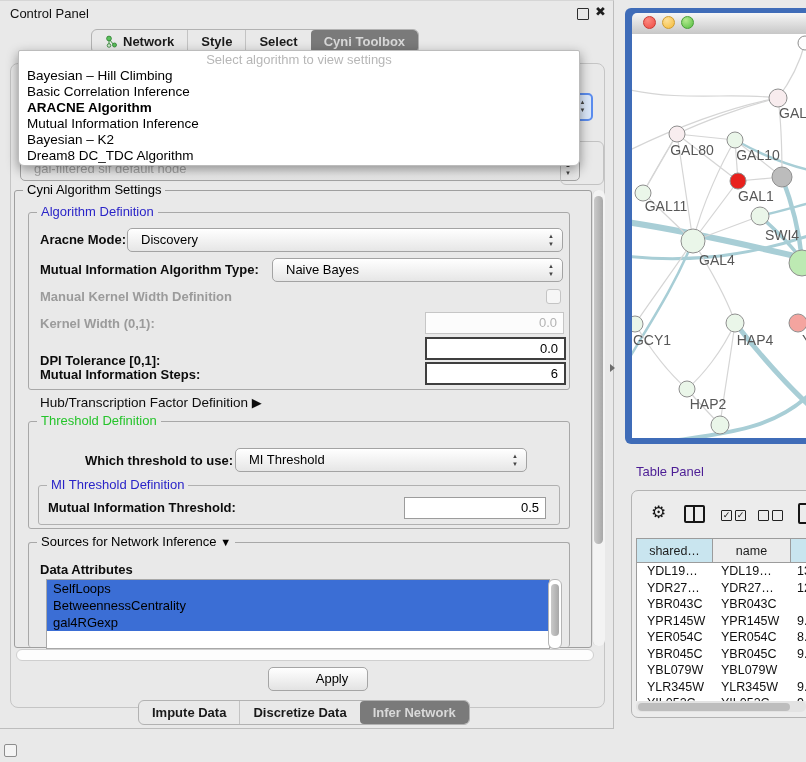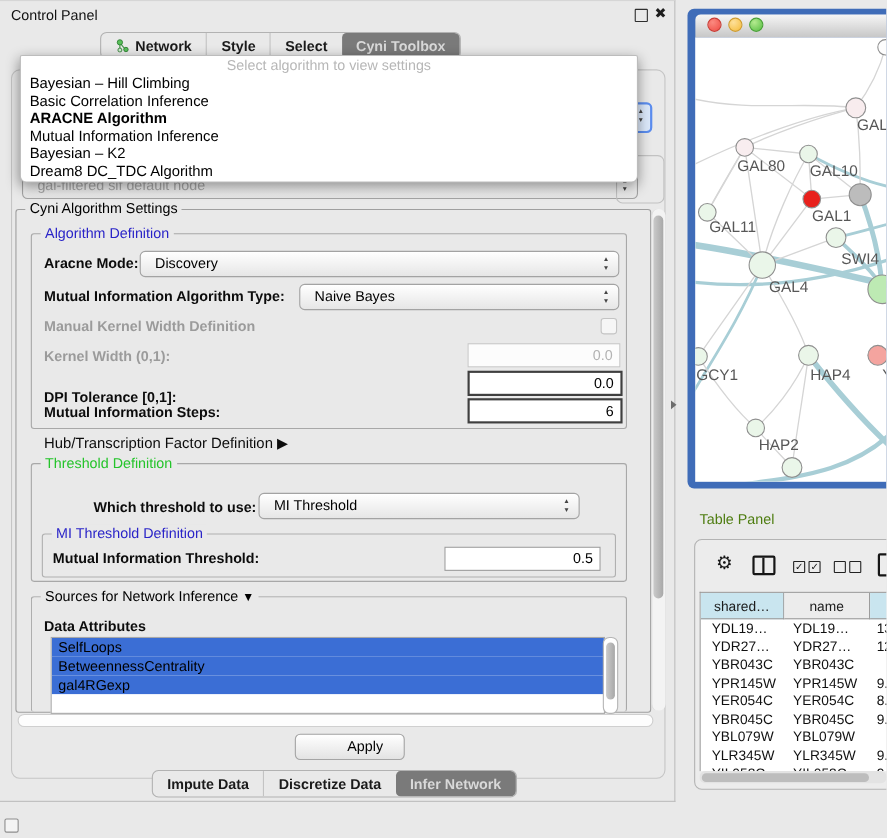--- a/index.html
+++ b/index.html
@@ -46,21 +46,21 @@
   .popup-item{height:16px;line-height:16px;font-size:13.5px;color:#000;padding-left:8px;white-space:nowrap;}
   .popup-item.sel{font-weight:bold;}
   
   .btn{height:22px;border:1px solid #a5a5a5;border-radius:5px;background:linear-gradient(#ffffff,#e3e3e3);font-size:13px;color:#000;text-align:center;line-height:22px;}
   
   .net-frame{left:625px;top:8px;width:181px;height:436px;background:#3f6cb8;border-radius:6px 0 0 6px;}
   .net-titlebar{position:absolute;left:7px;top:5px;right:0;height:21px;background:linear-gradient(#f6f6f6,#c7c7c7);border-bottom:1px solid #909090;border-top-left-radius:5px;}
   .tl{position:absolute;top:3px;width:11px;height:11px;border-radius:50%;}
   .net-canvas{position:absolute;left:7px;top:26px;width:174px;height:404px;background:#fff;overflow:hidden;}
   
-  .tp-title{left:636px;top:464px;font-size:13px;color:#4d7c0f;}
+  .tp-title{left:636px;top:464px;font-size:13px;color:#4c1d95;}
   .tp-window{left:631px;top:490px;width:180px;height:226px;background:#ececec;border:1px solid #b3b3b3;border-radius:7px 0 0 7px;}
   .ticon{color:#161616;}
   .colicon{width:17px;height:14px;border:2px solid #161616;border-radius:2px;}
   .colicon div{position:absolute;left:7px;top:0;width:2px;height:100%;background:#161616;}
   .cbx{position:absolute;width:9px;height:9px;border:1.5px solid #222;border-radius:1px;font-size:9px;line-height:9px;text-align:center;color:#111;}
   .docicon{width:14px;height:17px;border:2px solid #161616;border-radius:2px;background:#ececec;}
   .tbl{left:636px;top:538px;width:176px;height:162px;background:#fff;border:1px solid #9c9c9c;border-bottom:none;overflow:hidden;}
   .th{position:absolute;top:0;height:24px;line-height:24px;text-align:center;font-size:12.5px;color:#1c1c1c;border-right:1px solid #9c9c9c;border-bottom:1px solid #9c9c9c;box-sizing:border-box;}
   .tcell{position:absolute;font-size:12.5px;line-height:16.5px;color:#101010;white-space:nowrap;overflow:hidden;}
   .divider-arrow{width:0;height:0;border-top:4px solid transparent;border-bottom:4px solid transparent;border-left:5px solid #6d6d6d;}

